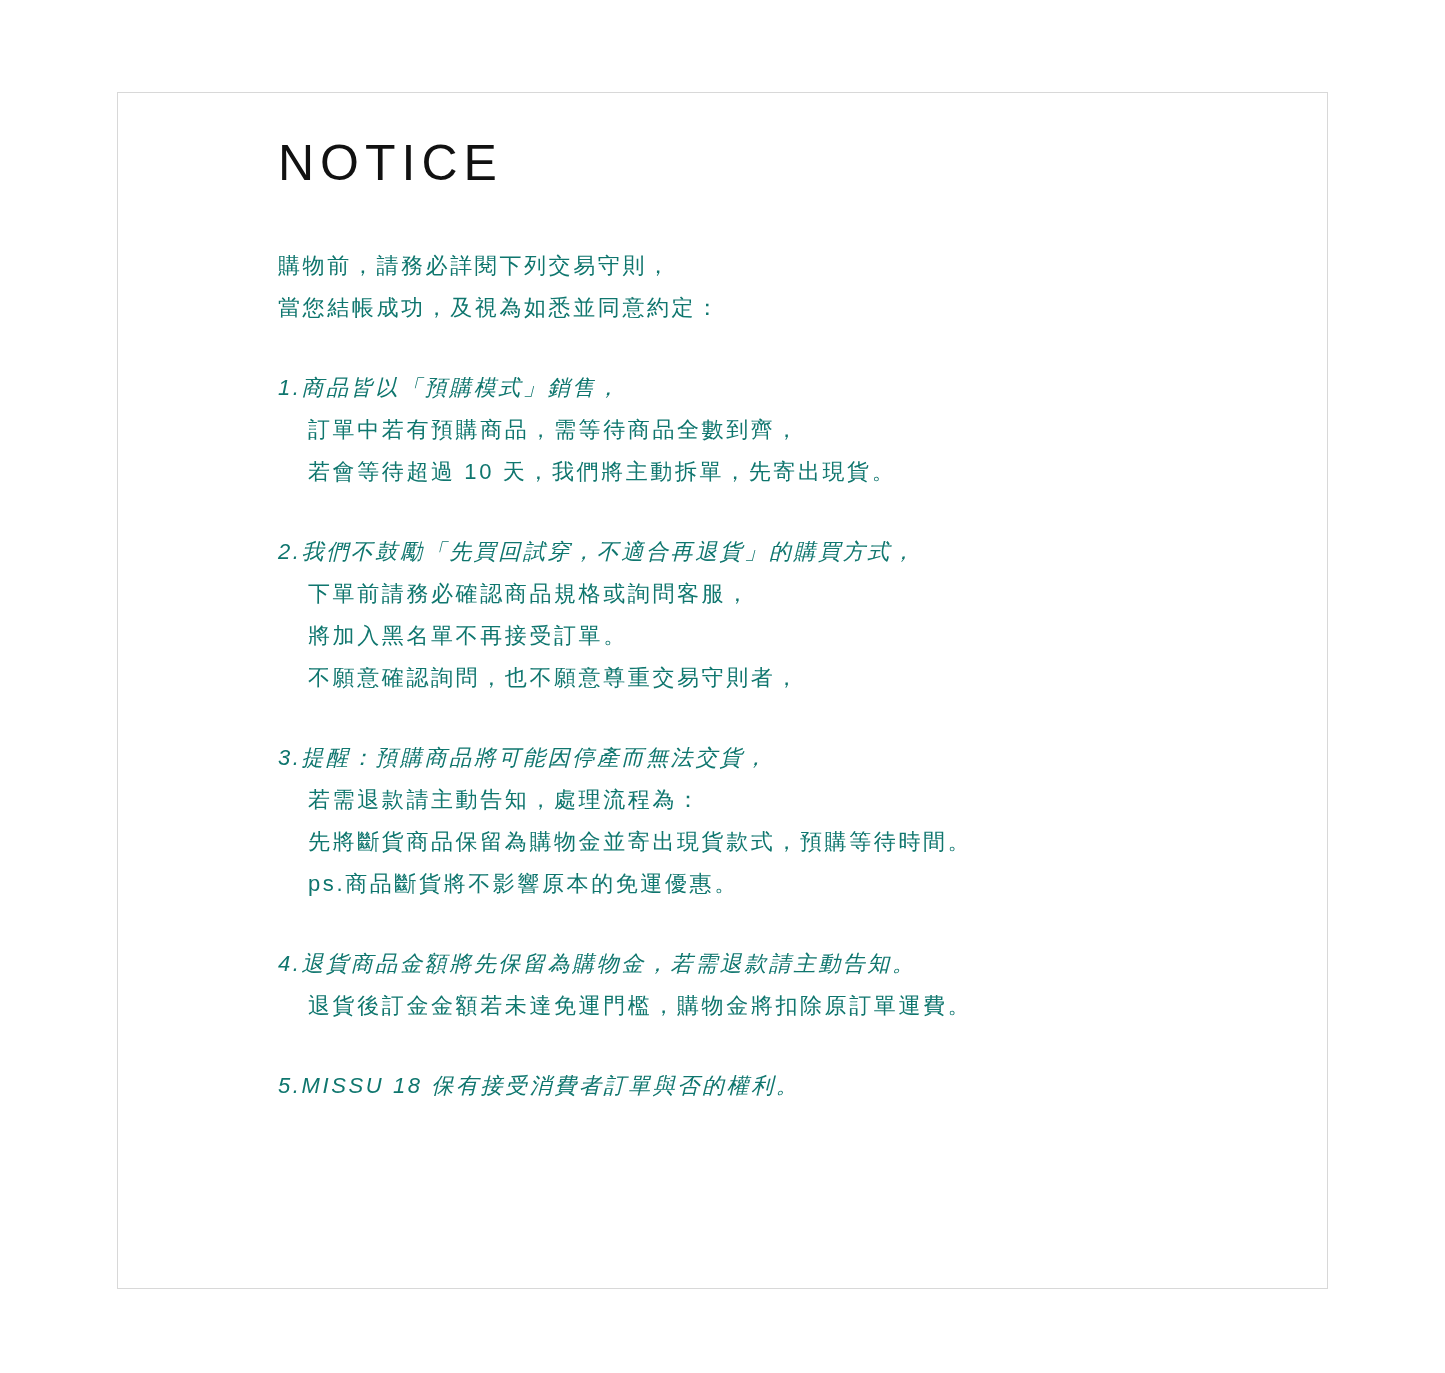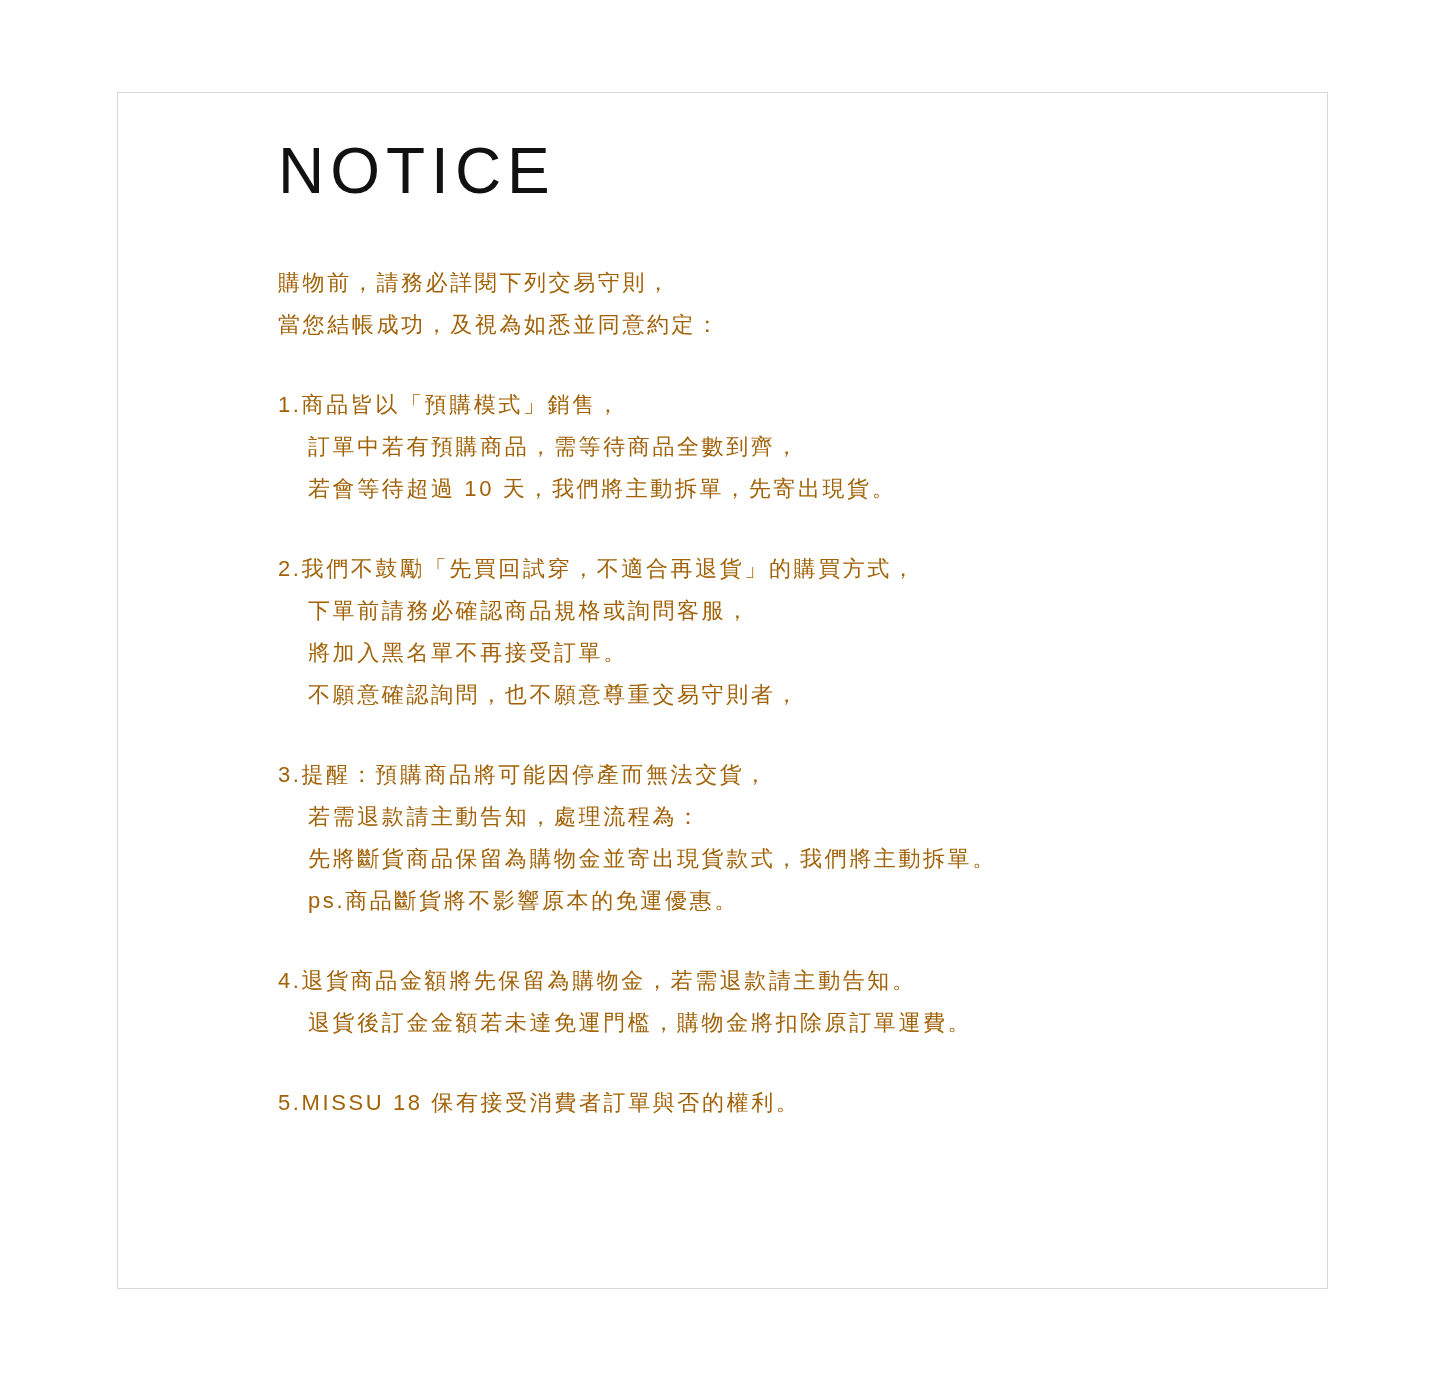--- a/index.html
+++ b/index.html
@@ -24,43 +24,44 @@
     box-sizing: border-box;
     background: #ffffff;
   }
   .inner {
     position: absolute;
     left: 160px;
     top: 40px;
     right: 40px;
   }
   .title {
-    font-size: 64px;
+    font-size: 50px;
     font-weight: 400;
     letter-spacing: 6px;
     color: #111111;
     margin: 0;
     padding: 0;
     line-height: 1.2;
   }
   .intro {
     margin-top: 52px;
   }
   .line {
     font-size: 22px;
     line-height: 42px;
     letter-spacing: 2.6px;
-    color: #a16207;
+    color: #0f766e;
     white-space: pre;
   }
   .section {
     margin-top: 38px;
   }
   .section .line.first {
     text-indent: 0;
+    font-style: italic;
   }
   .section .line.sub {
     padding-left: 30px;
   }
   .num {
     letter-spacing: 2.6px;
   }
 </style>
 </head>
 <body>
@@ -84,21 +85,21 @@
     <div class="section">
       <div class="line first"><span class="num">2.</span><span>我們不鼓勵「先買回試穿，不適合再退貨」的購買方式，</span></div>
       <div class="line sub">下單前請務必確認商品規格或詢問客服，</div>
       <div class="line sub">將加入黑名單不再接受訂單。</div>
       <div class="line sub">不願意確認詢問，也不願意尊重交易守則者，</div>
     </div>
 
     <div class="section">
       <div class="line first"><span class="num">3.</span><span>提醒：預購商品將可能因停產而無法交貨，</span></div>
       <div class="line sub">若需退款請主動告知，處理流程為：</div>
-      <div class="line sub">先將斷貨商品保留為購物金並寄出現貨款式，我們將主動拆單。</div>
+      <div class="line sub">先將斷貨商品保留為購物金並寄出現貨款式，預購等待時間。</div>
       <div class="line sub">ps.商品斷貨將不影響原本的免運優惠。</div>
     </div>
 
     <div class="section">
       <div class="line first"><span class="num">4.</span><span>退貨商品金額將先保留為購物金，若需退款請主動告知。</span></div>
       <div class="line sub">退貨後訂金金額若未達免運門檻，購物金將扣除原訂單運費。</div>
     </div>
 
     <div class="section">
       <div class="line first"><span class="num">5.</span><span>MISSU 18 保有接受消費者訂單與否的權利。</span></div>

